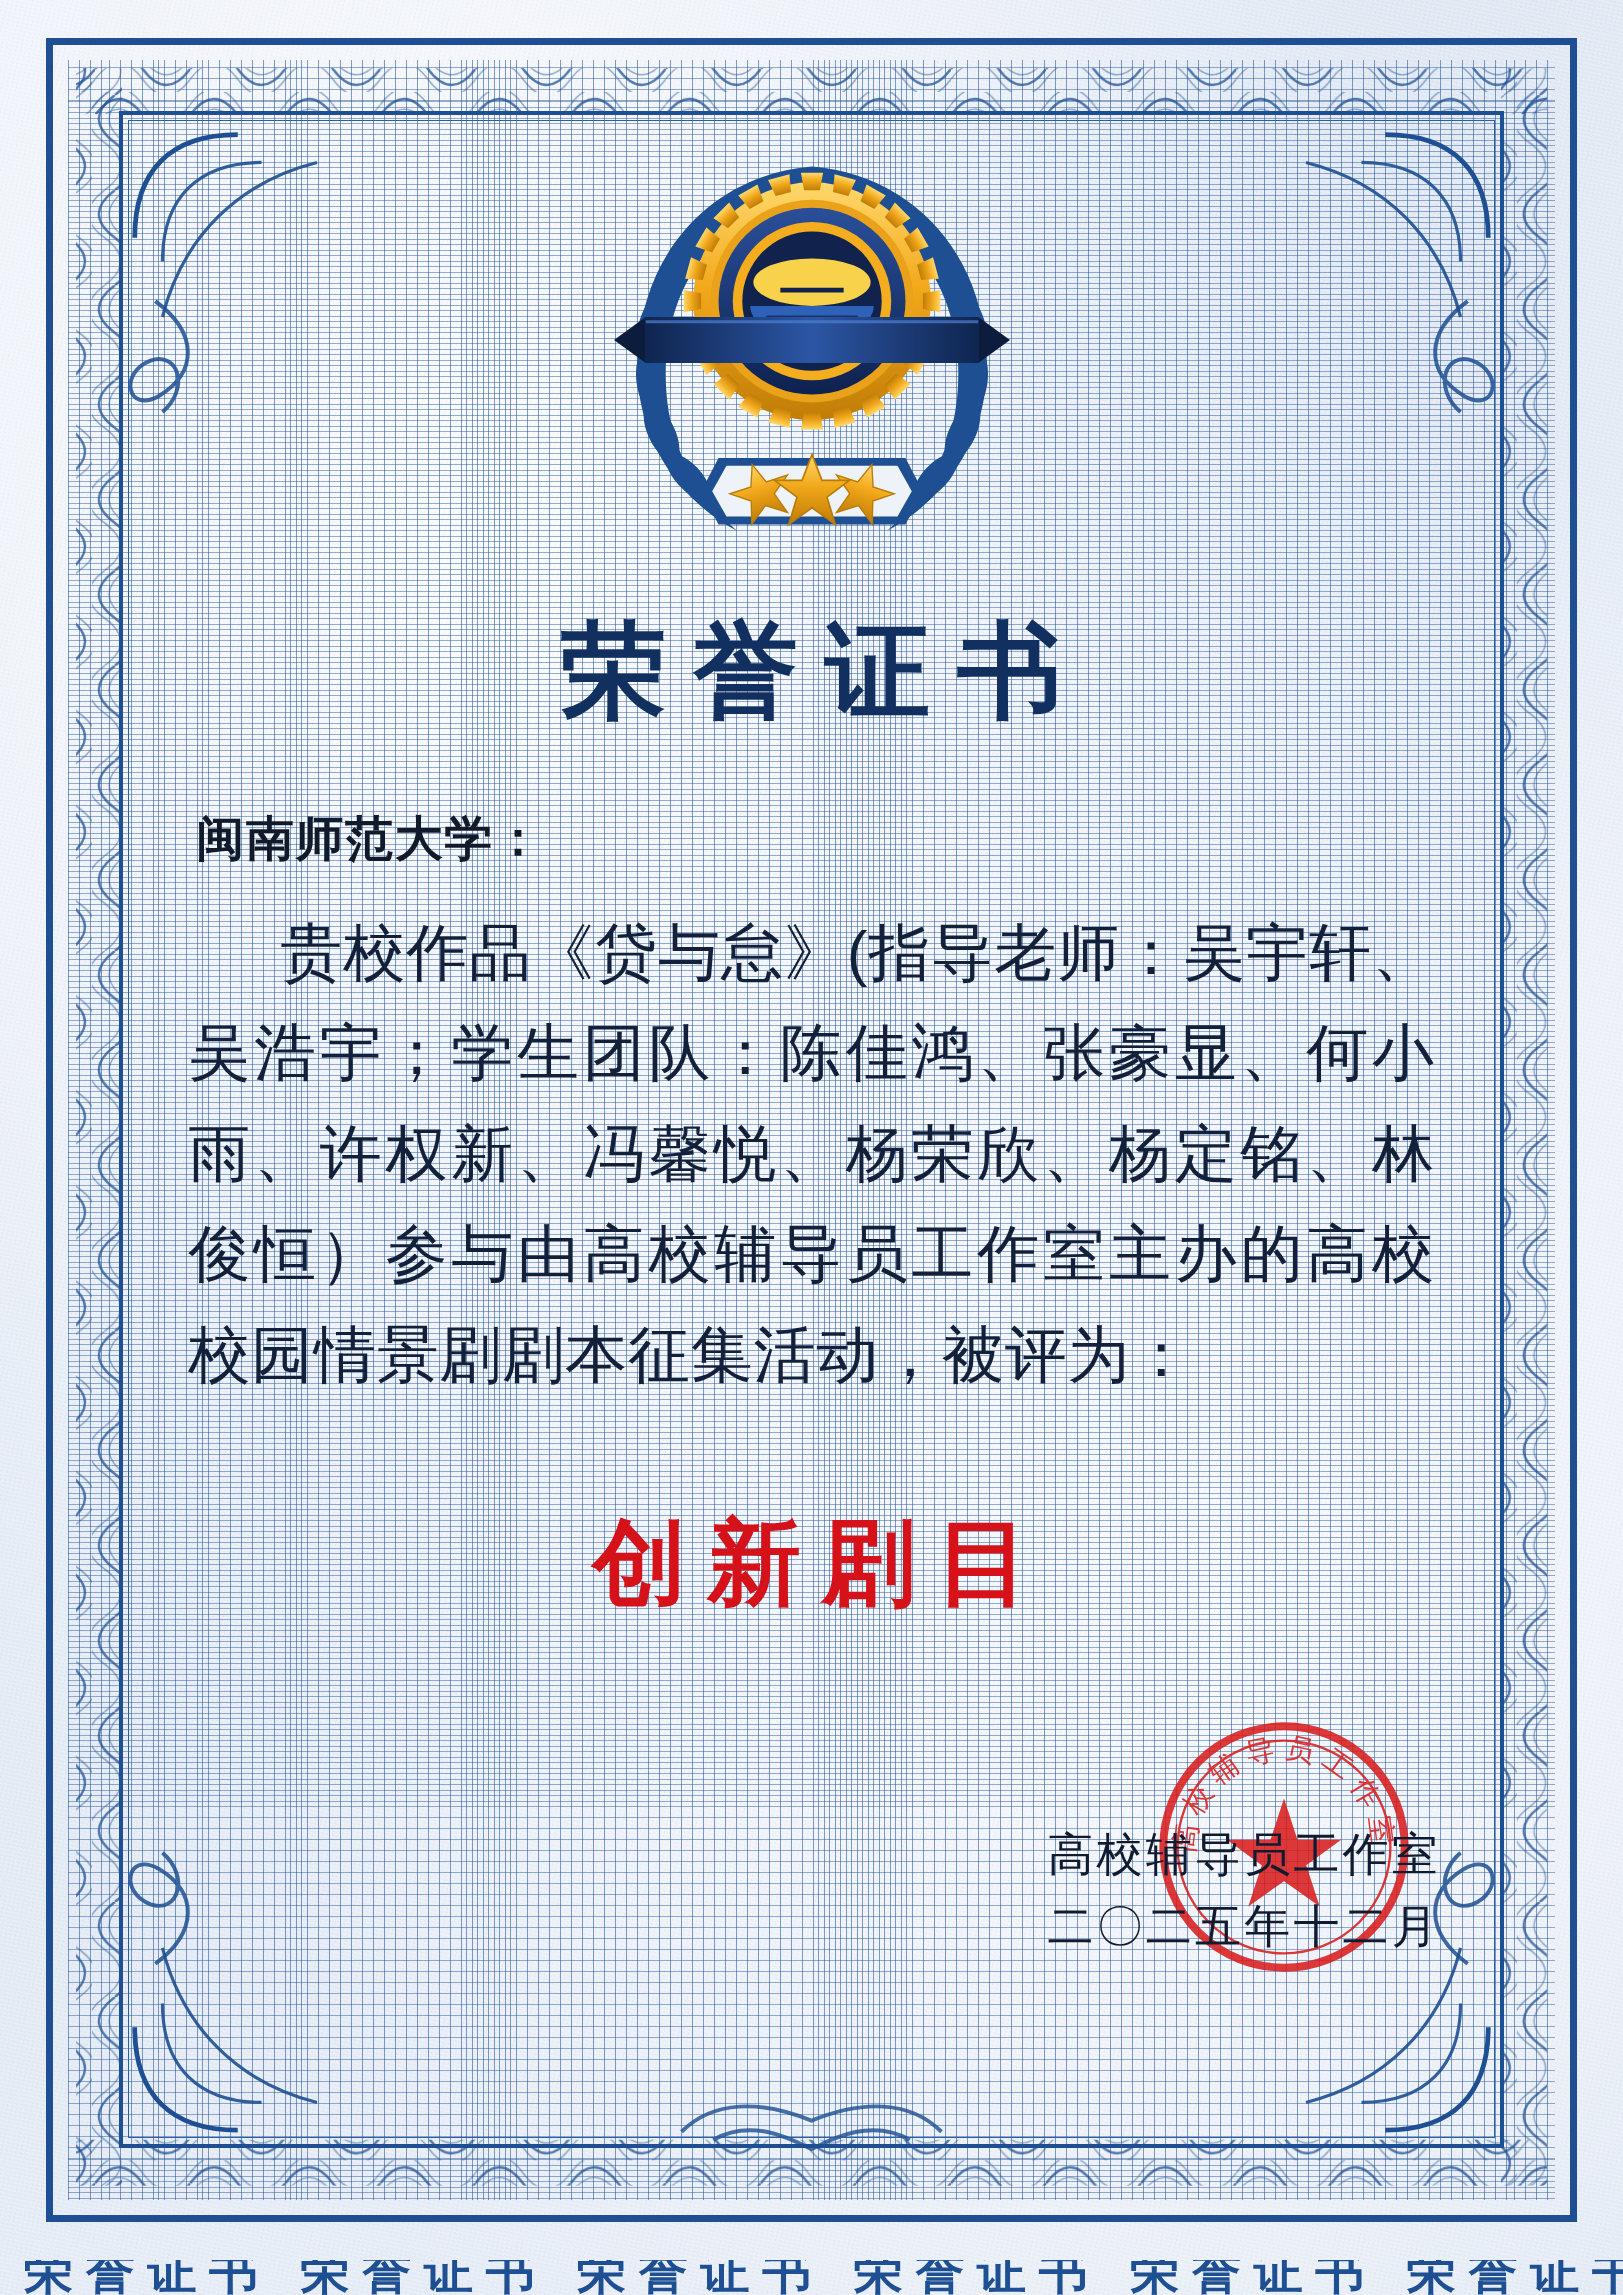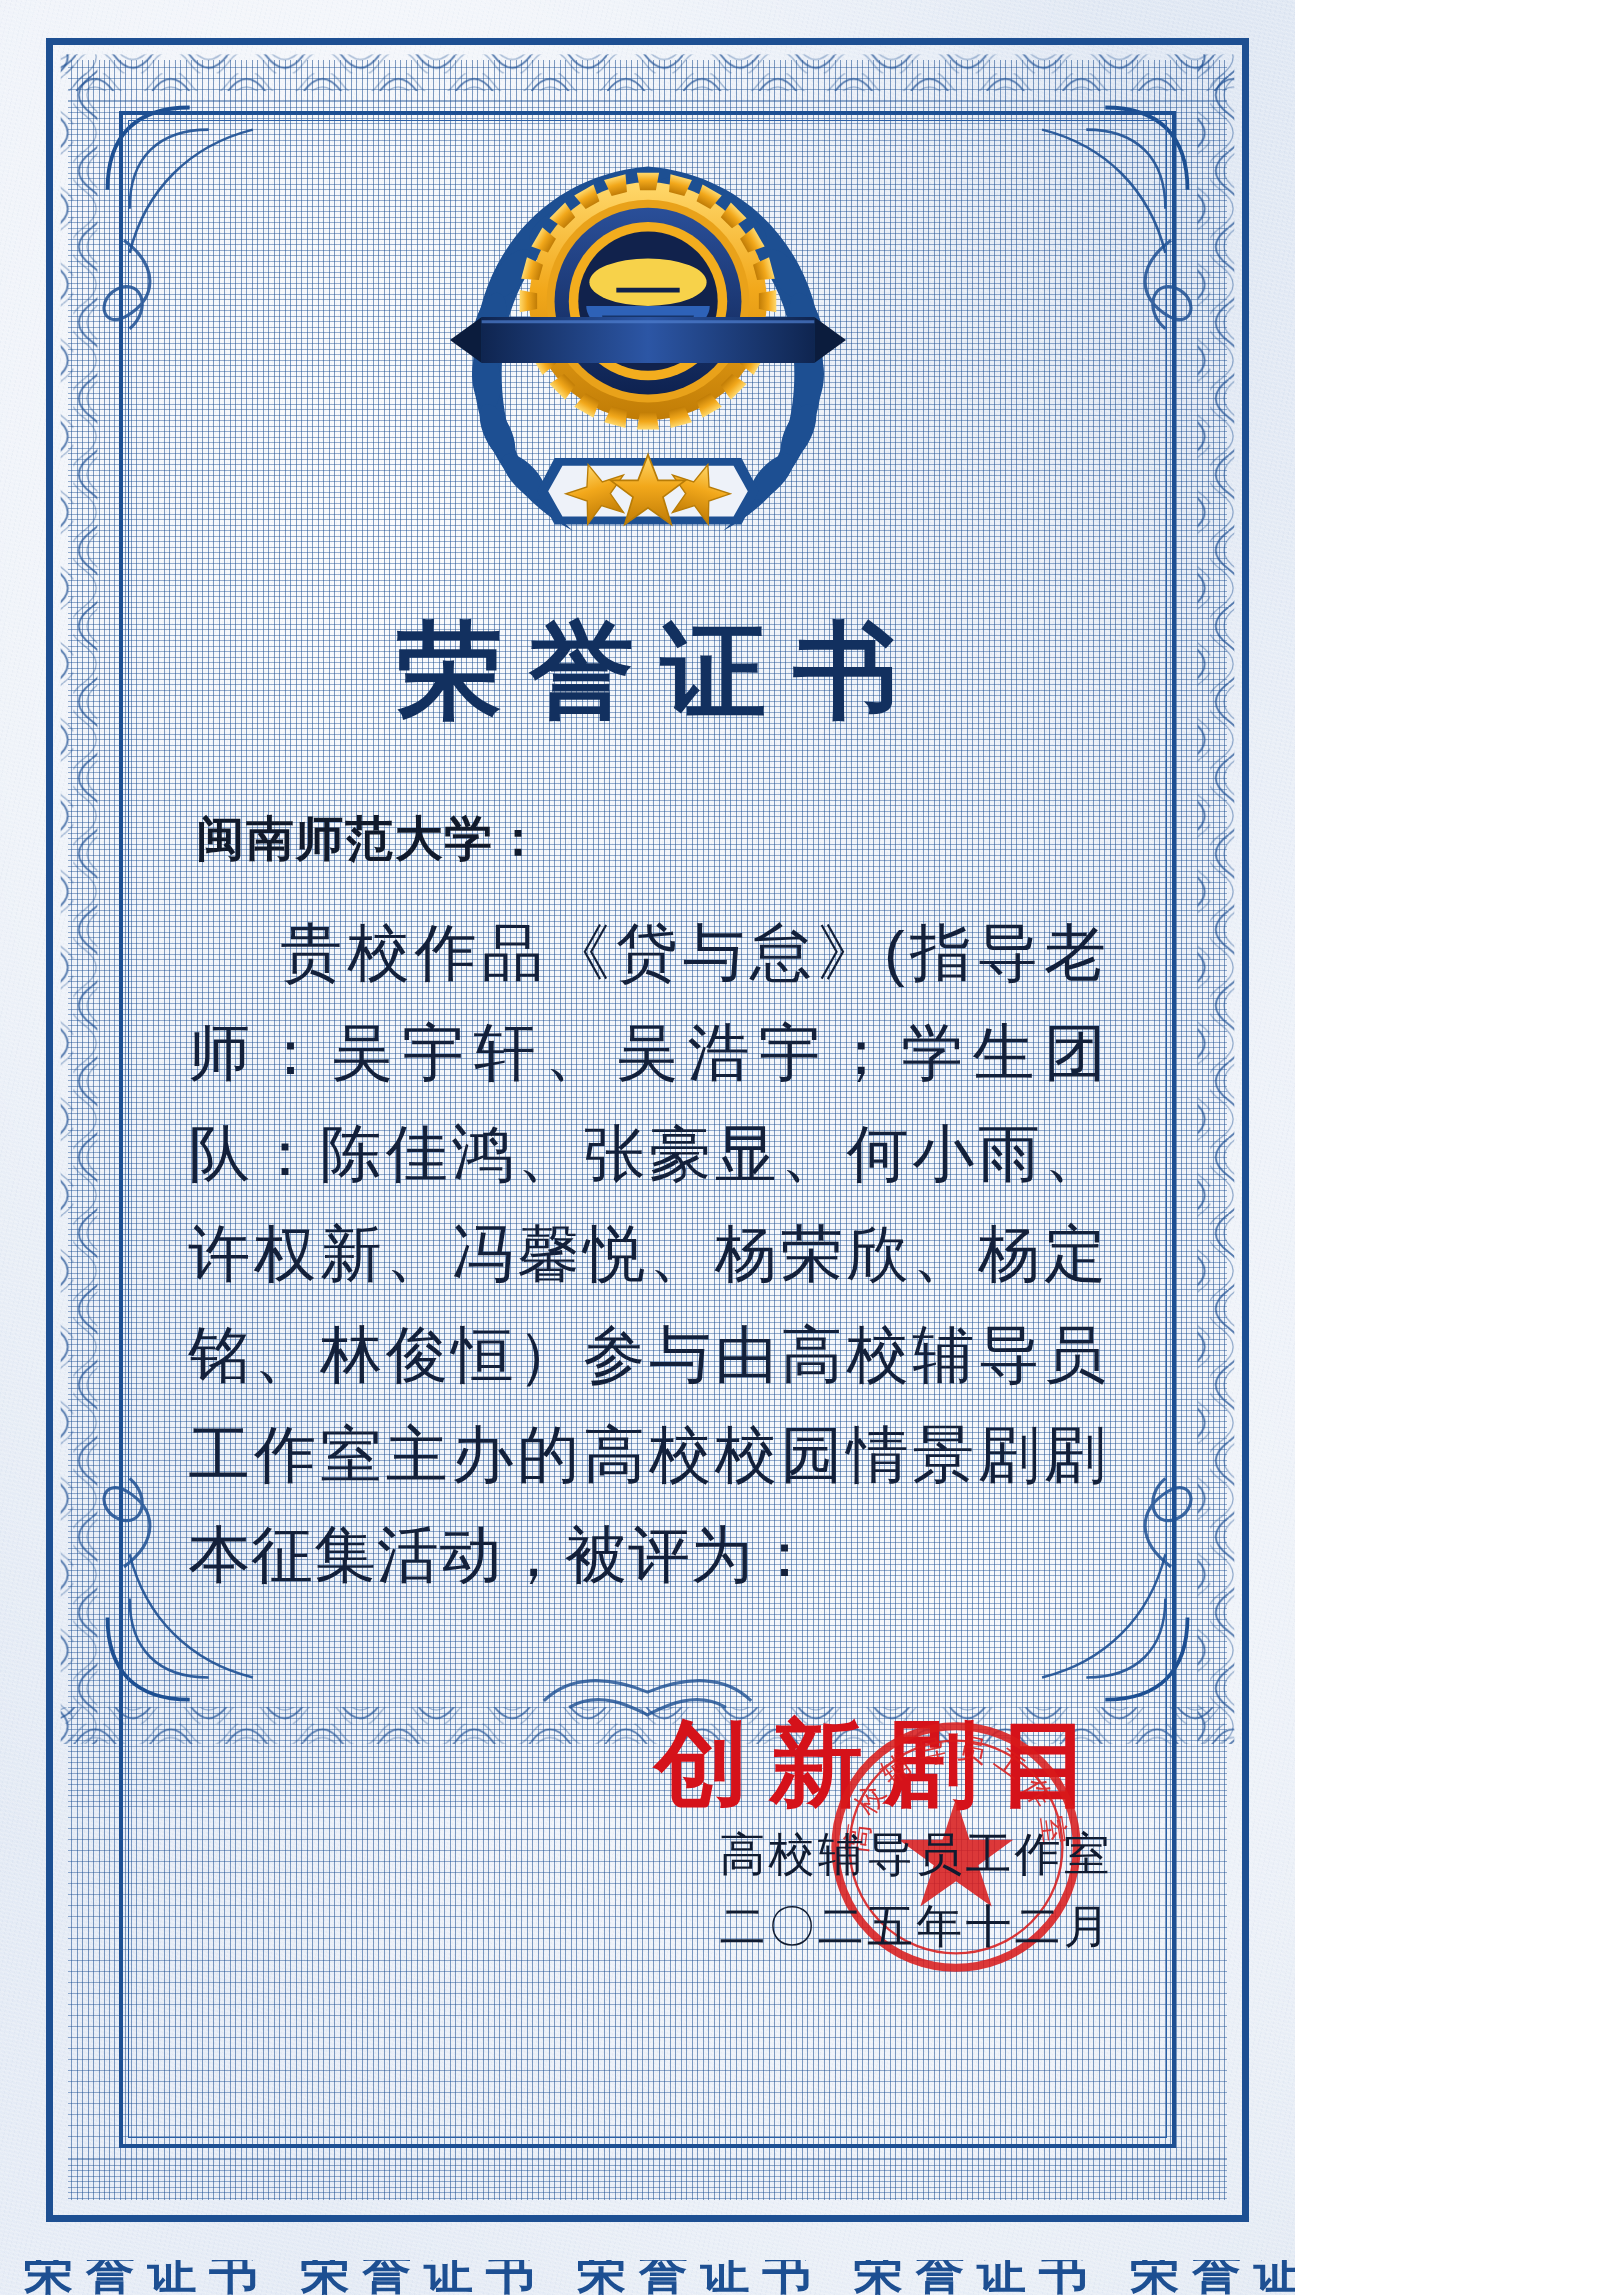--- a/index.html
+++ b/index.html
@@ -10,21 +10,21 @@
   body {
     width: 1623px;
     height: 2295px;
     font-family: "Liberation Serif", serif;
     overflow: hidden;
   }
 
   
   .certificate {
     position: relative;
-    width: 1295px;
+    width: 1623px;
     height: 2295px;
     box-sizing: border-box;
     background:
       radial-gradient(ellipse at 30% 25%, rgba(255,255,255,0.85) 0%, rgba(255,255,255,0) 60%),
       radial-gradient(ellipse at 75% 70%, rgba(255,255,255,0.7) 0%, rgba(255,255,255,0) 55%),
       linear-gradient(135deg, #e9eef7 0%, #dfe7f3 35%, #e6ecf6 65%, #dbe4f1 100%);
     overflow: hidden;
   }
 
   
@@ -116,21 +116,21 @@
     font-size: 62px;
     line-height: 1.62;
     color: #13203a;
     text-align: justify;
     text-indent: 92px;
     margin: 0 6.3px;
     letter-spacing: 0.8px;
   }
   .award {
     margin-top: 95px;
-    text-align: right;
+    text-align: center;
     font-family: "DejaVu Serif", serif;
     font-size: 94px;
     font-weight: 700;
     color: #d5121a;
     letter-spacing: 20.6px;
     text-indent: 20.6px;
   }
 
   
   .signature {

